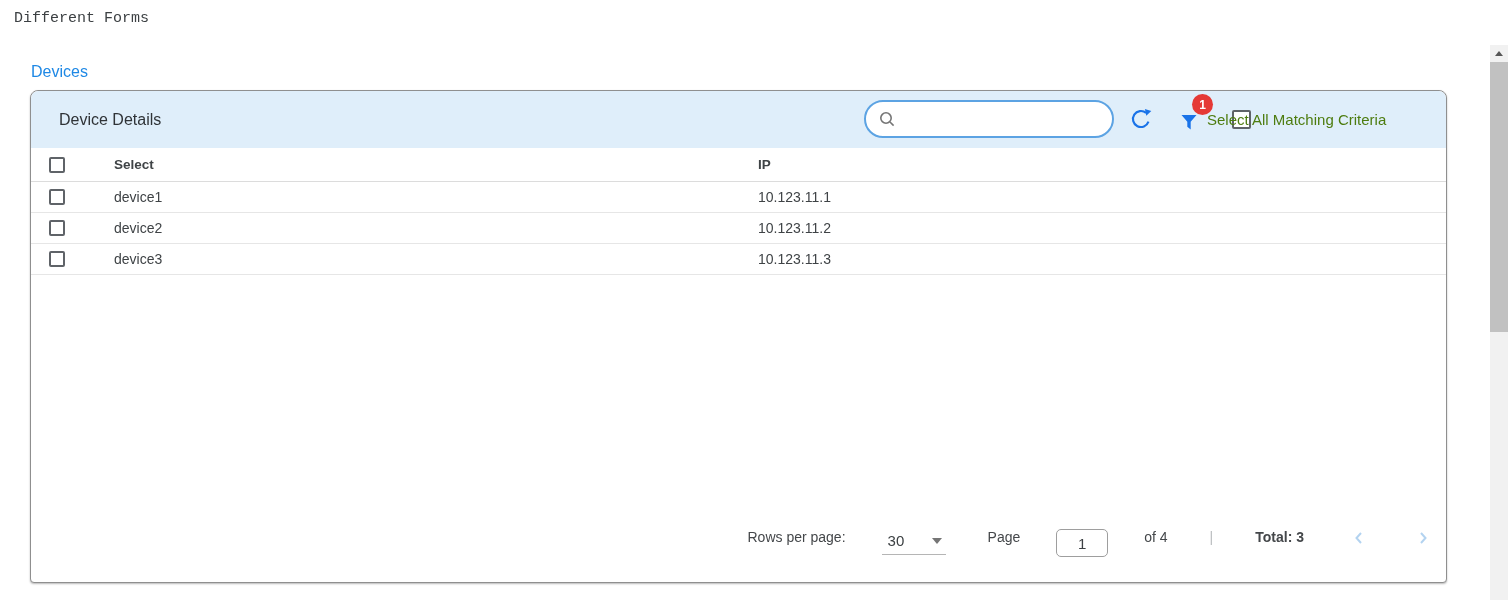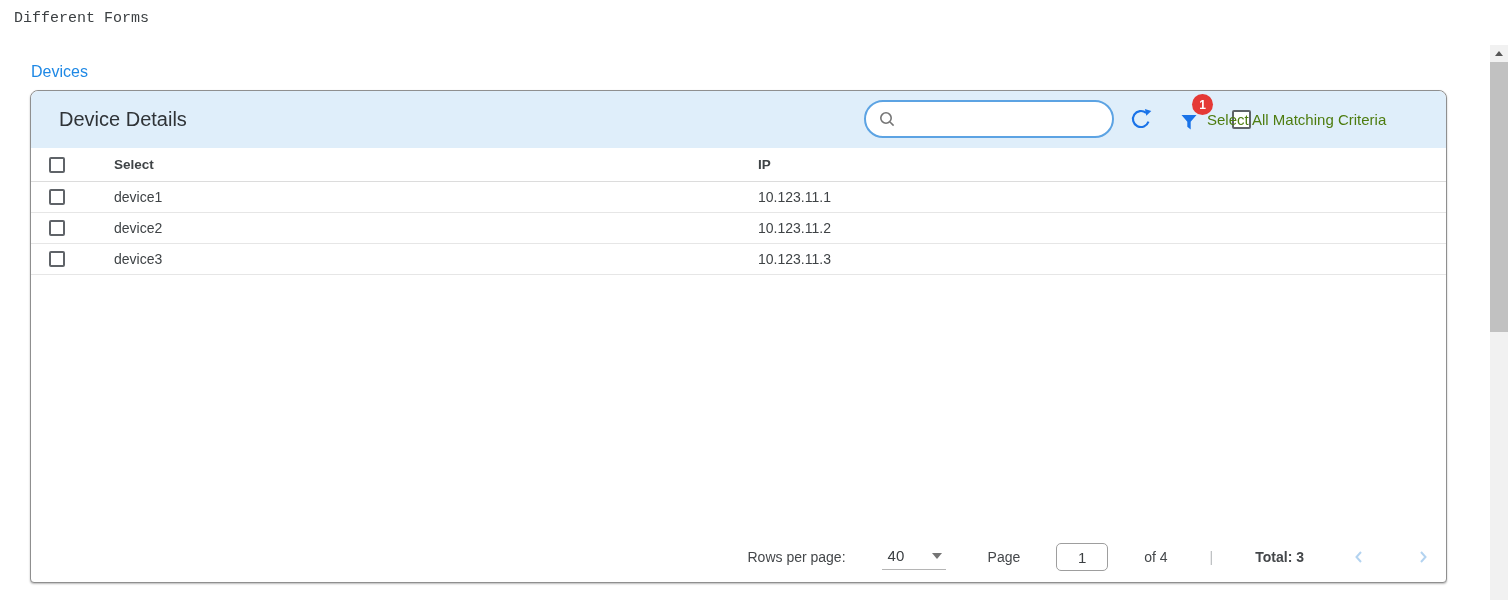--- a/index.html
+++ b/index.html
@@ -23,21 +23,21 @@
     border:1px solid #8f8f8f;border-radius:8px 8px 4px 4px;
     box-shadow:0 1px 2px rgba(0,0,0,.28);
     background:#fff;box-sizing:border-box;overflow:hidden;
   }
   .card-header{
     position:absolute;left:0;top:0;right:0;height:57px;
     background:#dfeefa;border-radius:7px 7px 0 0;
   }
   .card-title{
     position:absolute;left:28px;top:0;height:57px;line-height:57px;
-    font-size:20px;color:#2f3337;white-space:nowrap;
+    font-size:16px;color:#2f3337;white-space:nowrap;
   }
   
   .search-box{
     position:absolute;left:833px;top:9px;width:250px;height:38px;
     background:#fff;border:2px solid #5ca3e3;border-radius:20px;
     box-sizing:border-box;display:flex;align-items:center;padding:0 12px;
   }
   .search-box svg{flex:0 0 auto;margin-right:8px;}
   .search-input{
     flex:1;border:none;outline:none;background:transparent;
@@ -72,22 +72,22 @@
     border-bottom:1px solid #e6e6e6;
   }
   .t-head{height:33px;border-bottom:1px solid #dcdcdc;}
   .col-check{width:65px;padding-left:18px;box-sizing:content-box;flex:0 0 auto;display:flex;align-items:center;}
   .col-device{width:644px;flex:0 0 auto;font-size:14px;}
   .col-ip{flex:1;font-size:14px;}
   .t-head .col-device,.t-head .col-ip{font-weight:bold;font-size:13.5px;color:#45484c;}
   .t-row .col-device,.t-row .col-ip{color:#3f4346;}
   
   .pagination{
-    position:absolute;right:14px;bottom:10px;height:30px;
-    display:flex;align-items:center;font-size:14px;color:#3c4043;gap:24px;
+    position:absolute;right:14px;bottom:23px;height:30px;
+    display:flex;align-items:flex-start;font-size:14px;color:#3c4043;gap:24px;
   }
   .pg-label{margin-right:12px;color:#44474a;}
   .rpp-select{
     display:flex;align-items:center;justify-content:space-between;
     width:64px;height:26px;border-bottom:1px solid #b5b5b5;
     padding:0 4px 2px 6px;box-sizing:border-box;cursor:pointer;margin-right:18px;
     font-size:15px;color:#3c4043;
   }
   .caret-down{
     width:0;height:0;border-left:5px solid transparent;border-right:5px solid transparent;
@@ -190,21 +190,21 @@
           <span class="cbx"></span>
         </div>
       <div class="col-device">device3</div>
       <div class="col-ip">10.123.11.3</div>
     </div>
   </div>
 
   <div class="pagination">
     <span class="pg-label">Rows per page:</span>
     <div class="rpp-select">
-      <span>40</span>
+      <span>30</span>
       <span class="caret-down"></span>
     </div>
     <span class="page-word">Page</span>
     <input class="page-input" type="text" value="1" style="">
     <span class="of-label">of 4</span>
     <span class="pg-divider">|</span>
     <span class="total-label">Total: 3</span>
     <button class="pg-chevron">
       <svg width="18" height="18" viewBox="0 0 18 18">
         <polyline points="11,4 6.5,9 11,14" fill="none" stroke="#b3d3f0" stroke-width="2"></polyline>

